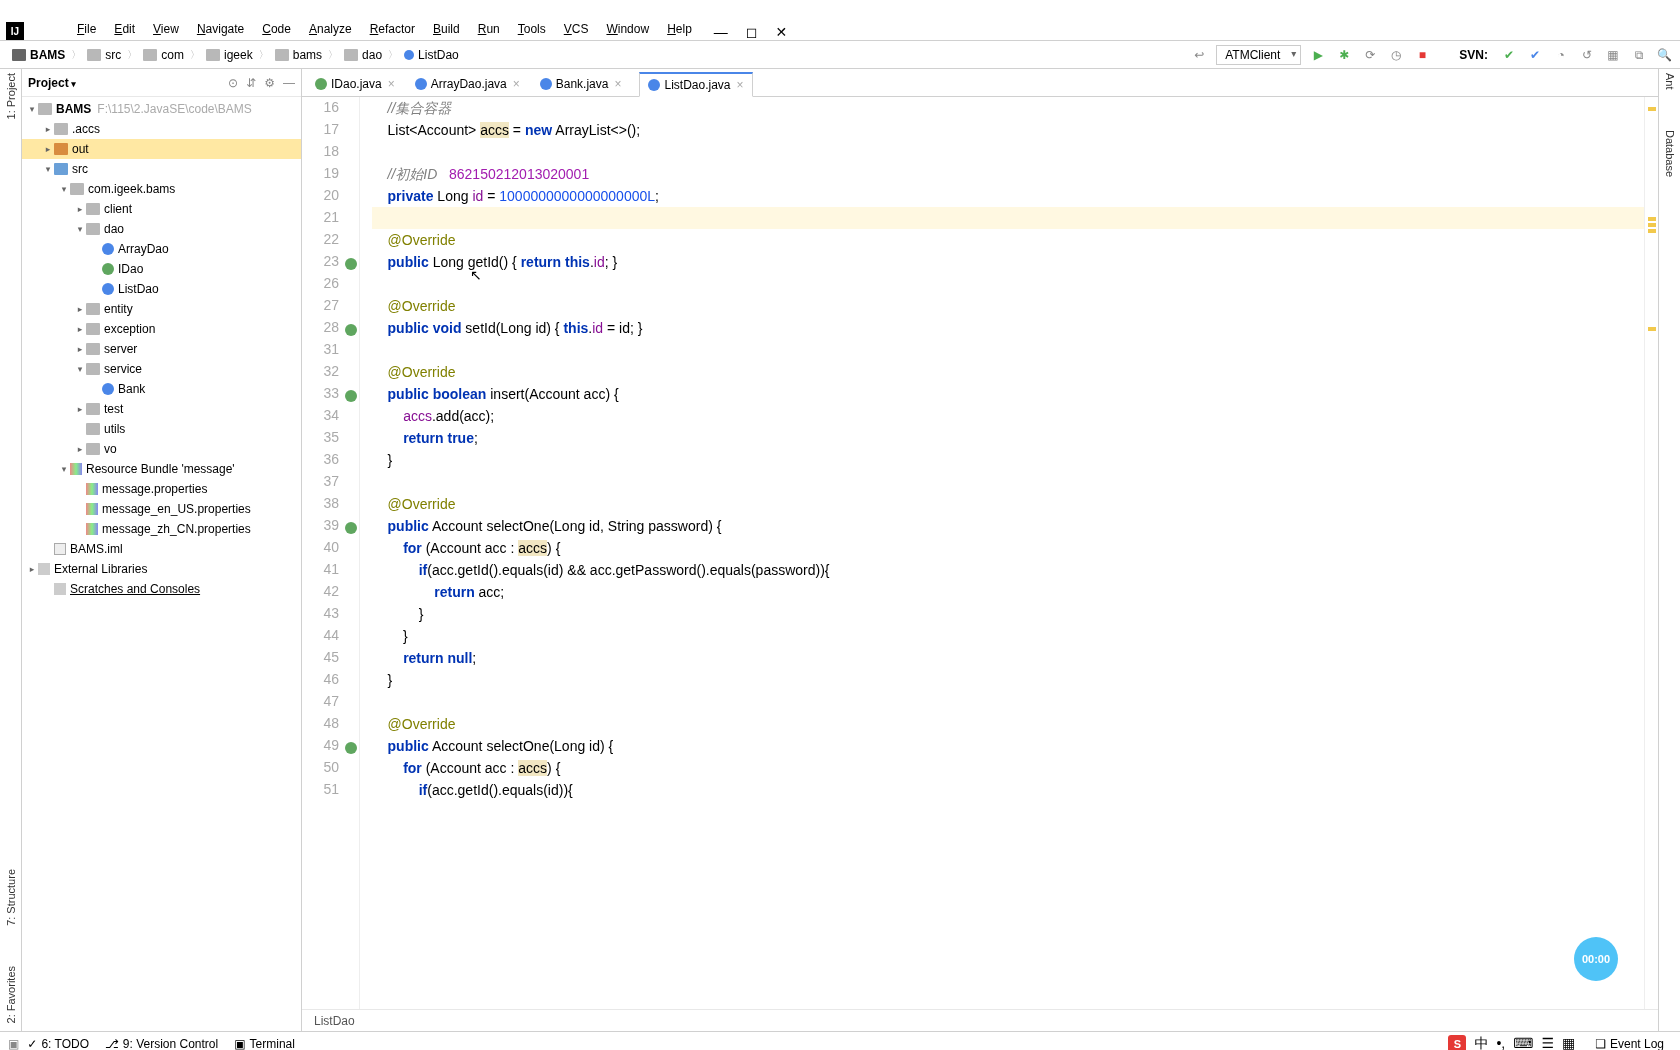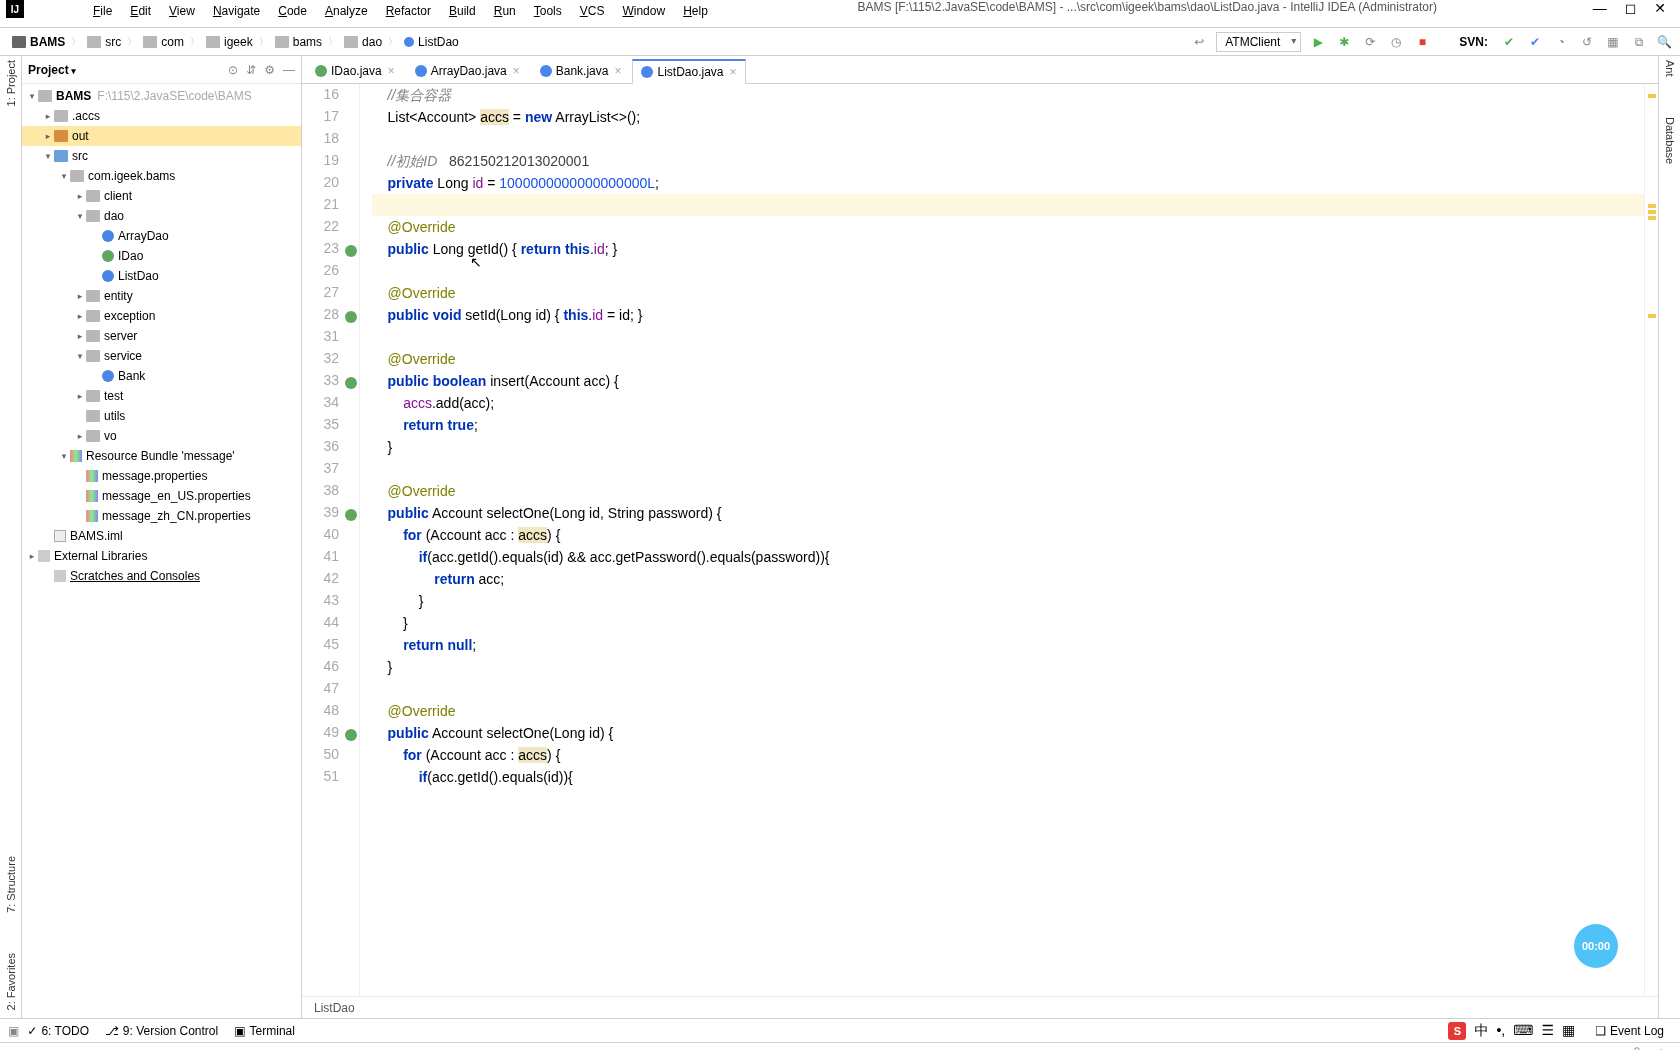--- a/index.html
+++ b/index.html
@@ -1,19 +1,19 @@
 <!DOCTYPE html>
 <html><head>
 <meta charset="utf-8">
 <style>
 * { margin: 0; padding: 0; box-sizing: border-box; font-family: "Segoe UI", Arial, sans-serif; }
 body { width: 1680px; height: 1050px; background: #f0f0f0; overflow: hidden; font-size: 12px; }
 
 
-.title-bar { height: 28px; background: #fff; display: flex; align-items: flex-start; border-bottom: 1px solid #d0d0d0; gap: 16px; }
+.title-bar { height: 41px; background: #fff; display: flex; align-items: flex-end; border-bottom: 1px solid #d0d0d0; }
 .title-bar .logo { width: 18px; height: 18px; margin: 0 6px; background: #000; display: flex; align-items: center; justify-content: center; color: #fff; font-size: 10px; font-weight: bold; }
 .menu-bar { display: flex; gap: 2px; margin-left: 39px; }
 .menu-item { padding: 4px 8px; cursor: pointer; }
 .menu-item span.u { text-decoration: underline; }
 .title-text { flex: 1; text-align: center; color: #555; font-size: 12px; }
 .window-controls { display: flex; gap: 18px; padding: 0 14px; }
 .window-controls span { font-size: 14px; cursor: pointer; }
 
 
 .nav-bar { height: 28px; background: #fff; display: flex; align-items: center; border-bottom: 1px solid #d0d0d0; padding: 0 6px; }
@@ -61,39 +61,39 @@
 .ticon.props { width: 12px; height: 12px; background: linear-gradient(to right, #e88, #8e8, #88e); }
 .ticon.lib { width: 12px; height: 12px; background: #ccc; }
 .ticon.file { width: 12px; height: 12px; background: #eee; border: 1px solid #aaa; }
 .tree-row.sel { background: #ffe8a3; }
 .tree-row .dimmed { color: #aaa; margin-left: 6px; }
 
 
 .editor-area { flex: 1; display: flex; flex-direction: column; background: #fff; position: relative; }
 .tabs { height: 28px; display: flex; align-items: flex-end; border-bottom: 1px solid #d0d0d0; padding-left: 4px; gap: 2px; }
 .tab { display: flex; align-items: center; gap: 4px; padding: 4px 8px; border: 1px solid transparent; font-size: 12px; cursor: pointer; }
-.tab.active { border: 1px solid #d0d0d0; border-bottom: 1px solid #fff; border-top: 2px solid #4a86e8; background: #fff; position: relative; top: 1px; }
+.tab.active { border: 1px solid #d0d0d0; border-bottom: 1px solid #fff; border-top: 2px solid #4a86e8; background: #fff; position: relative; top: 1px; margin-left: 7px; }
 .tab .ticon { width: 12px; height: 12px; border-radius: 50%; }
 .tab-close { color: #aaa; margin-left: 2px; }
 
 .code-wrap { display: flex; flex: 1; overflow: hidden; position: relative; }
 .gutter { width: 58px; background: #fff; border-right: 1px solid #eee; text-align: right; font-family: "JetBrains Mono", Consolas, monospace; font-size: 14px; color: #aaa; padding-top: 2px; }
 .gutter-line { height: 22px; padding-right: 20px; position: relative; }
 .gutter-line.marker::after { content: ""; position: absolute; right: 2px; top: 5px; width: 12px; height: 12px; border-radius: 50%; background: #5fa65f; }
 
 .code { flex: 1; font-family: "JetBrains Mono", Consolas, monospace; font-size: 14px; line-height: 22px; padding-left: 12px; white-space: pre; }
 .code-line { height: 22px; }
 .code-line.highlighted { background: #fff8e1; }
 .kw { color: #0033b3; font-weight: bold; }
 .cmt { color: #808080; font-style: italic; }
 .num { color: #1750eb; }
 .ann { color: #808000; }
 .fld { color: #871094; }
 .warn { background: #f2e7c3; }
-.red-txt { color: #404040; }
+.red-txt { color: #a21caf; }
 
 .right-gutter { width: 14px; background: #fff; border-left: 1px solid #eee; position: relative; }
 .mark-strip { position: absolute; right: 2px; width: 8px; height: 4px; }
 .mark-yellow { background: #f2c94c; }
 
 .breadcrumb-bottom { height: 22px; border-top: 1px solid #e8e8e8; padding-left: 12px; display: flex; align-items: center; font-size: 12px; color: #555; }
 
 .timer-badge { position: absolute; right: 40px; bottom: 50px; width: 44px; height: 44px; border-radius: 50%; background: #4fc3f7; color: #fff; display: flex; align-items: center; justify-content: center; font-size: 11px; font-weight: bold; }
 
 
@@ -123,21 +123,20 @@
       <div class="menu-item"><span class="u">C</span>ode</div>
       <div class="menu-item"><span class="u">A</span>nalyze</div>
       <div class="menu-item"><span class="u">R</span>efactor</div>
       <div class="menu-item"><span class="u">B</span>uild</div>
       <div class="menu-item"><span class="u">R</span>un</div>
       <div class="menu-item"><span class="u">T</span>ools</div>
       <div class="menu-item"><span class="u">V</span>CS</div>
       <div class="menu-item"><span class="u">W</span>indow</div>
       <div class="menu-item"><span class="u">H</span>elp</div>
     </div>
-  <div class="title-text">BAMS [F:\115\2.JavaSE\code\BAMS] - ...\src\com\igeek\bams\dao\ListDao.java - IntelliJ IDEA (Administrator)</div>
   <div class="window-controls">
     <span>—</span>
     <span>◻</span>
     <span>✕</span>
   </div>
 </div>
 
 <div class="nav-bar">
   <div id="crumbs" style="display:flex;align-items:center">
       <div class="crumb">

